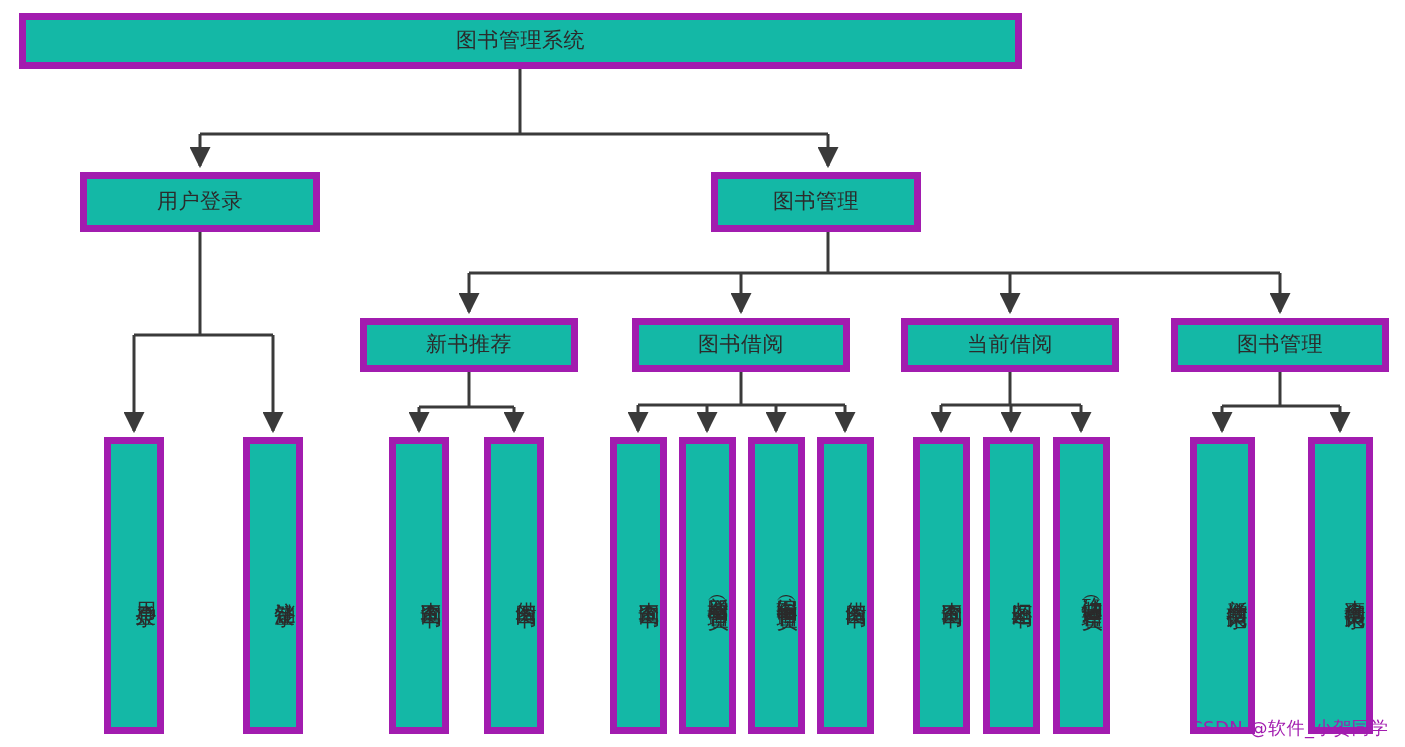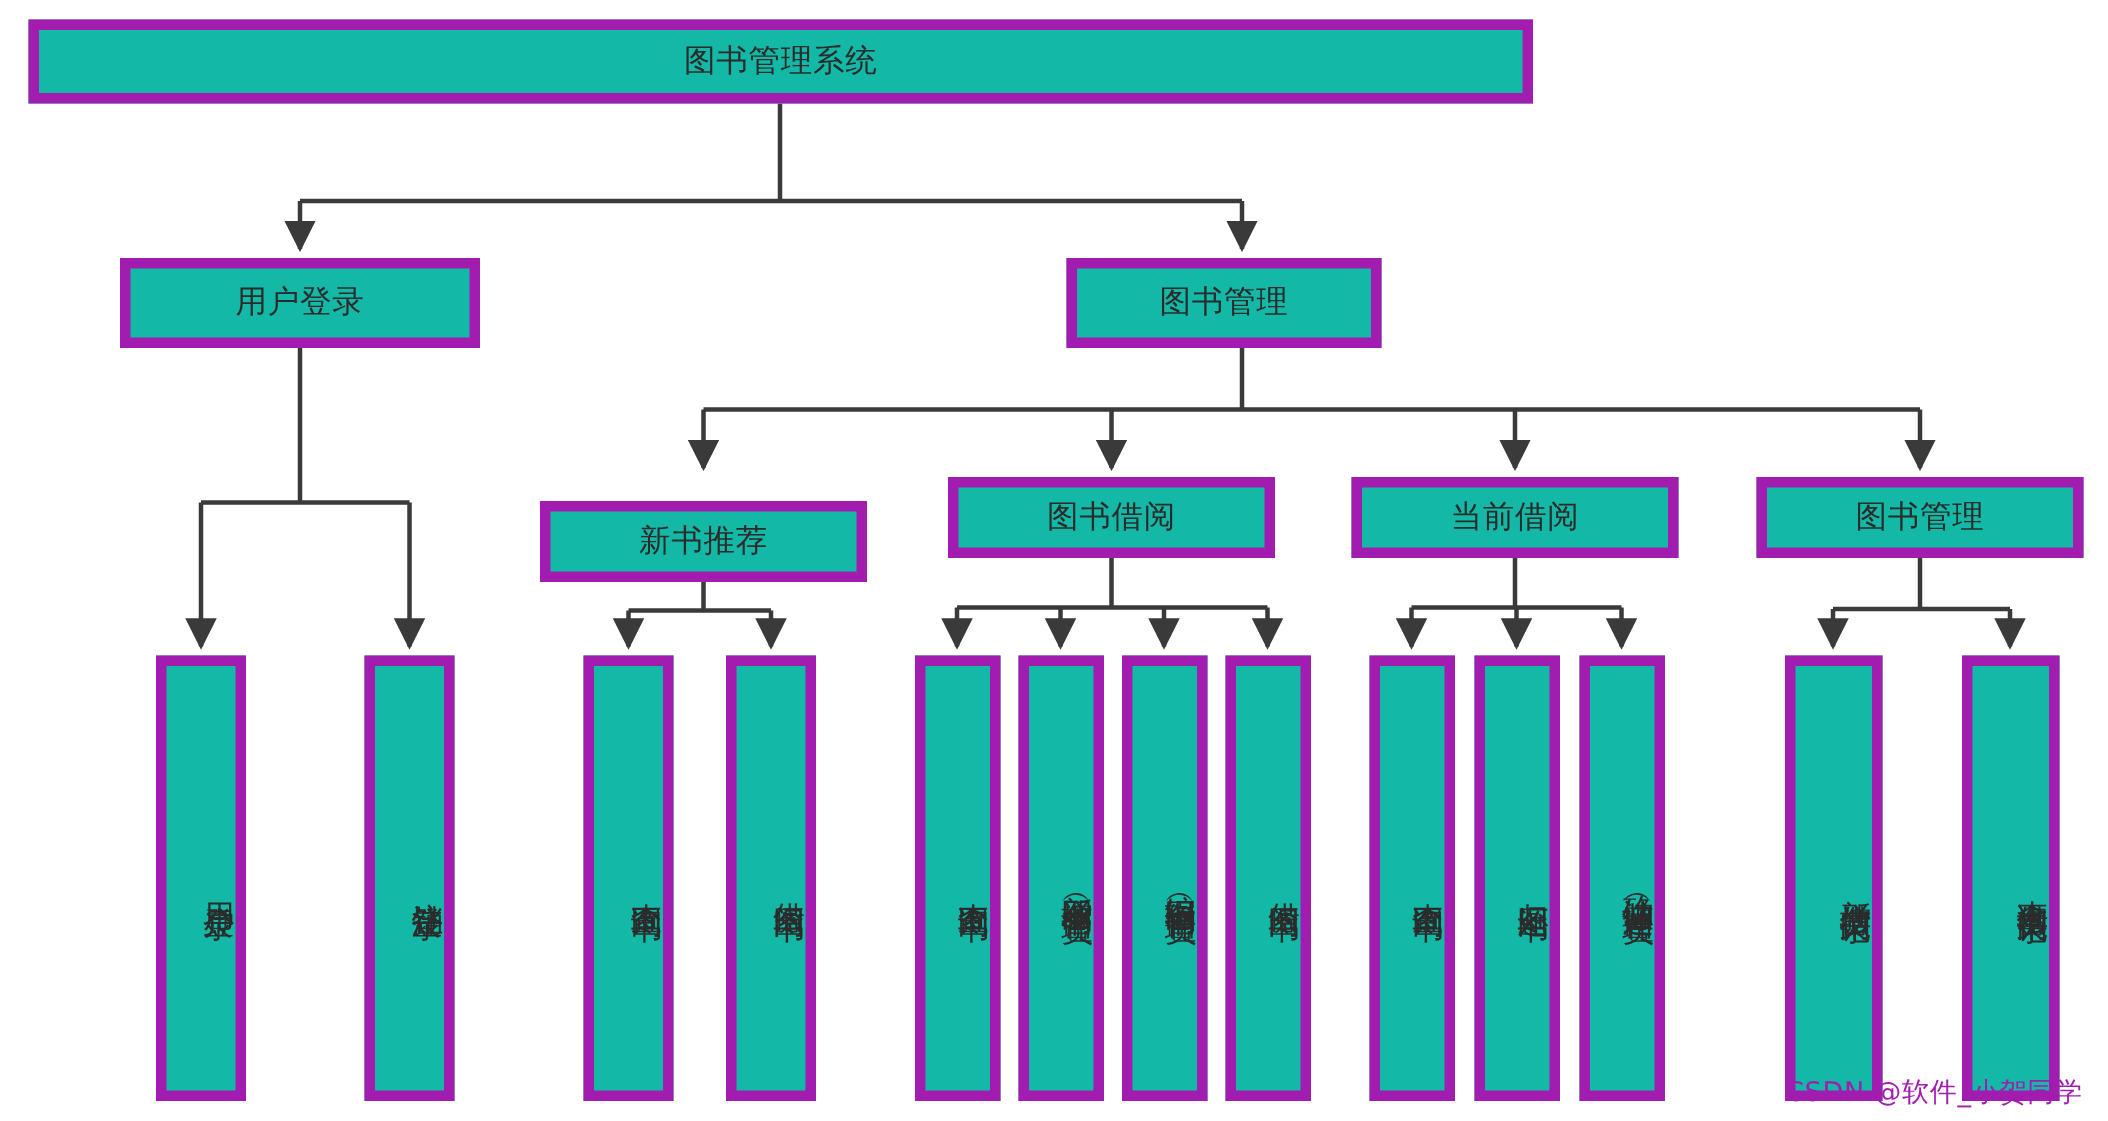--- a/index.html
+++ b/index.html
@@ -123,21 +123,21 @@
   </div>
 
   <div class="node h" style="left:80px; top:172px; width:240px; height:60px;">
     <span>用户登录</span>
   </div>
 
   <div class="node h" style="left:711px; top:172px; width:210px; height:60px;">
     <span>图书管理</span>
   </div>
 
-  <div class="node h" style="left:360px; top:318px; width:218px; height:54px;margin-top:16px;">
+  <div class="node h" style="left:360px; top:318px; width:218px; height:54px;">
     <span>新书推荐</span>
   </div>
 
   <div class="node h" style="left:901px; top:318px; width:218px; height:54px;">
     <span>当前借阅</span>
   </div>
 
   <div class="node h" style="left:632px; top:318px; width:218px; height:54px;">
     <span>图书借阅</span>
   </div>

